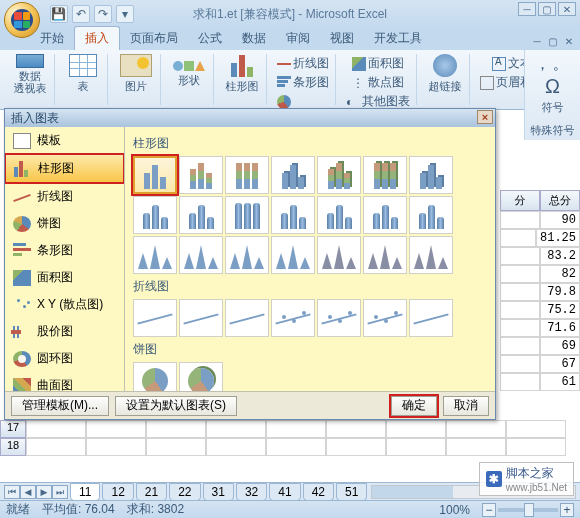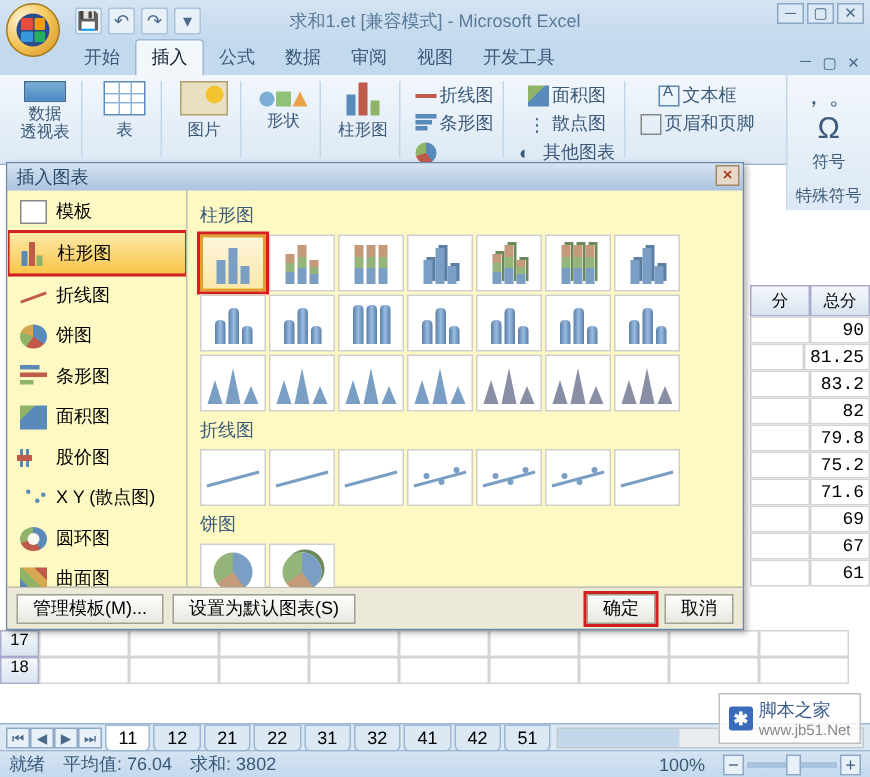--- a/index.html
+++ b/index.html
@@ -9,23 +9,23 @@
 .office-btn { width: 36px; height: 36px; border-radius: 50%; background: radial-gradient(circle at 30% 30%, #fff4d6, #f5c65a, #d18c1c); border: 1px solid #a67817; position: absolute; top: 2px; left: 4px; z-index: 10; display: flex; align-items: center; justify-content: center; }
 .office-inner { width: 22px; height: 22px; border-radius: 50%; background: #2a4d8e; display: grid; grid-template-columns: 1fr 1fr; grid-template-rows: 1fr 1fr; gap: 1px; padding: 3px; }
 .office-inner span { background: #fff; border-radius: 1px; }
 .office-inner span:nth-child(1){background:#e74c3c}.office-inner span:nth-child(2){background:#f39c12}.office-inner span:nth-child(3){background:#3498db}.office-inner span:nth-child(4){background:#27ae60}
 .qat { margin-left: 46px; display: flex; gap: 4px; }
 .qat-btn { width: 18px; height: 18px; background: #e8f0f8; border: 1px solid #aac3dd; border-radius: 2px; display: flex; align-items: center; justify-content: center; color: #4a6a8a; }
 .title-text { position: absolute; left: 50%; transform: translateX(-50%); color: #5a7a9a; }
 .win-ctrl { position: absolute; right: 4px; top: 2px; display: flex; gap: 2px; }
 .win-ctrl span { width: 18px; height: 14px; border: 1px solid #8ba8c6; display: flex; align-items: center; justify-content: center; color: #4a6a8a; font-size: 10px; background: #dce8f4; }
 
-.tabs { height: 22px; background: #c3d9ee; display: flex; padding-left: 46px; align-items: flex-end; position: relative; }
+.tabs { height: 22px; background: #c3d9ee; display: flex; padding-left: 30px; align-items: flex-end; position: relative; }
 .tab { padding: 3px 10px; color: #3b5a7a; cursor: pointer; border-radius: 3px 3px 0 0; }
-.tab.active { background: #f2f7fc; color: #0f172a; border: 1px solid #9bb7d3; border-bottom: none; }
+.tab.active { background: #f2f7fc; color: #c2410c; border: 1px solid #9bb7d3; border-bottom: none; }
 .sub-win-ctrl { position: absolute; right: 4px; bottom: 2px; display: flex; gap: 2px; }
 .sub-win-ctrl span { width: 14px; height: 12px; color: #4a6a8a; text-align: center; font-size: 10px; }
 
 .ribbon { height: 60px; background: linear-gradient(#f2f7fc, #dce8f4); border-bottom: 1px solid #9bb7d3; display: flex; padding: 4px 6px; gap: 4px; overflow: hidden; }
 .ribbon-group { display: flex; flex-direction: column; align-items: center; padding: 0 4px; border-right: 1px solid #c3d7eb; }
 .ribbon-big { width: 40px; height: 40px; display: flex; flex-direction: column; align-items: center; justify-content: center; }
 .ribbon-big .icn { width: 28px; height: 24px; }
 .ribbon-label { font-size: 11px; color: #3b5a7a; margin-top: 2px; white-space: nowrap; }
 .pivot-icn { background: linear-gradient(#7aaed4, #4a8ac4); border: 1px solid #3a6a9a; }
 .table-icn { background: #fff; border: 1px solid #5a8aba; position: relative; }
@@ -148,20 +148,21 @@
   <div class="win-ctrl">
     <span>─</span>
     <span>▢</span>
     <span>✕</span>
   </div>
 </div>
 
 <div class="tabs">
   <div class="tab">开始</div>
   <div class="tab active">插入</div>
+  <div class="tab">页面布局</div>
   <div class="tab">公式</div>
   <div class="tab">数据</div>
   <div class="tab">审阅</div>
   <div class="tab">视图</div>
   <div class="tab">开发工具</div>
   <div class="sub-win-ctrl">
       <span>─</span>
       <span>▢</span>
       <span>✕</span>
     </div>
@@ -232,20 +233,26 @@
       </div>
     <div class="small-row">
         <div class="si">⋮</div>
         <span>散点图</span>
       </div>
     <div class="small-row">
         <div class="si">◐</div>
         <span>其他图表</span>
       </div>
   </div>
+  <div class="ribbon-group">
+    <div class="ribbon-big">
+        <div class="link-icn"></div>
+        <div class="ribbon-label">超链接</div>
+      </div>
+  </div>
   <div class="ribbon-group" style="border-right:none;">
     <div class="small-row">
         <div class="si textbox-si"></div>
         <span>文本框</span>
       </div>
     <div class="small-row">
         <div class="si" style="border:1px solid #888;"></div>
         <span>页眉和页脚</span>
       </div>
   </div>
@@ -291,33 +298,33 @@
             <span></span>
             <span></span>
           </div>
           <span>条形图</span>
         </div>
       <div class="side-item">
           <div class="side-icn area-icn"></div>
           <span>面积图</span>
         </div>
       <div class="side-item">
+          <div class="side-icn xy-icn">
+            <span></span>
+            <span></span>
+            <span></span>
+          </div>
+          <span>X Y (散点图)</span>
+        </div>
+      <div class="side-item">
           <div class="side-icn stk-icn">
             <span></span>
             <span></span>
           </div>
           <span>股价图</span>
-        </div>
-      <div class="side-item">
-          <div class="side-icn xy-icn">
-            <span></span>
-            <span></span>
-            <span></span>
-          </div>
-          <span>X Y (散点图)</span>
         </div>
       <div class="side-item">
           <div class="side-icn dnt-icn"></div>
           <span>圆环图</span>
         </div>
       <div class="side-item">
           <div class="side-icn srf-icn"></div>
           <span>曲面图</span>
         </div>
 

